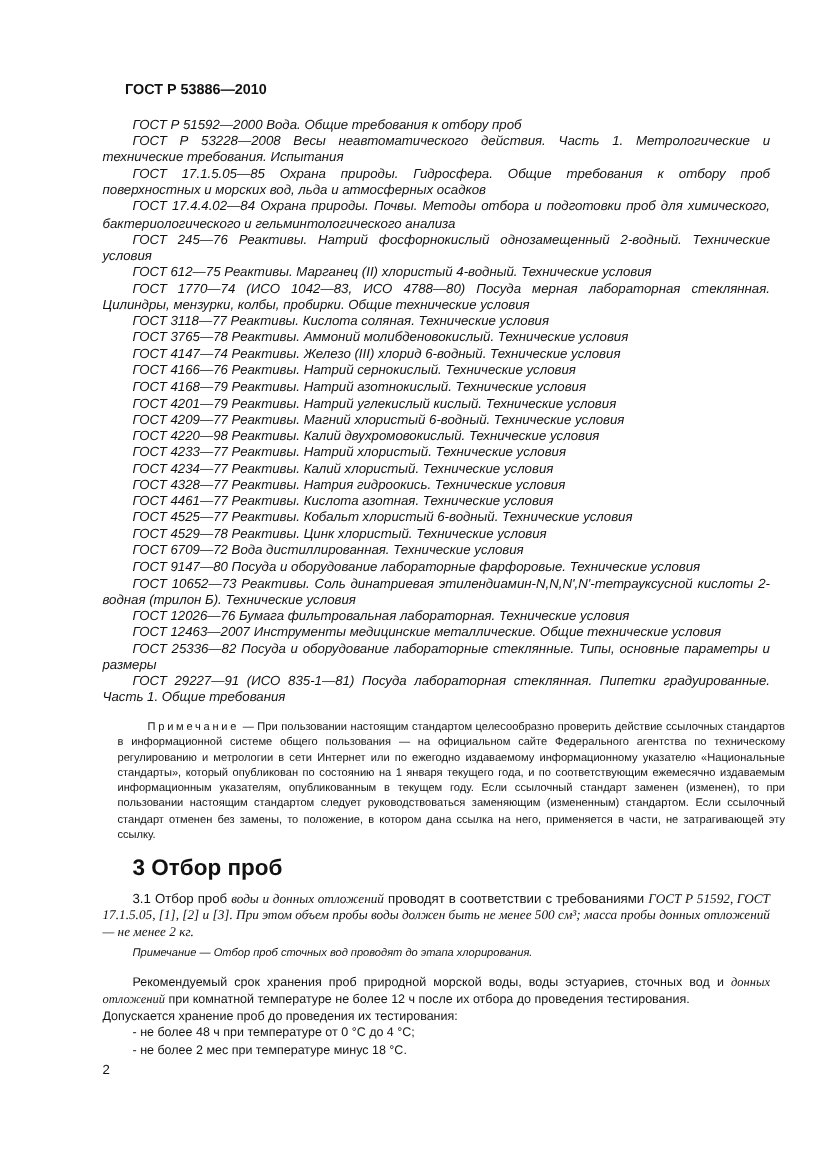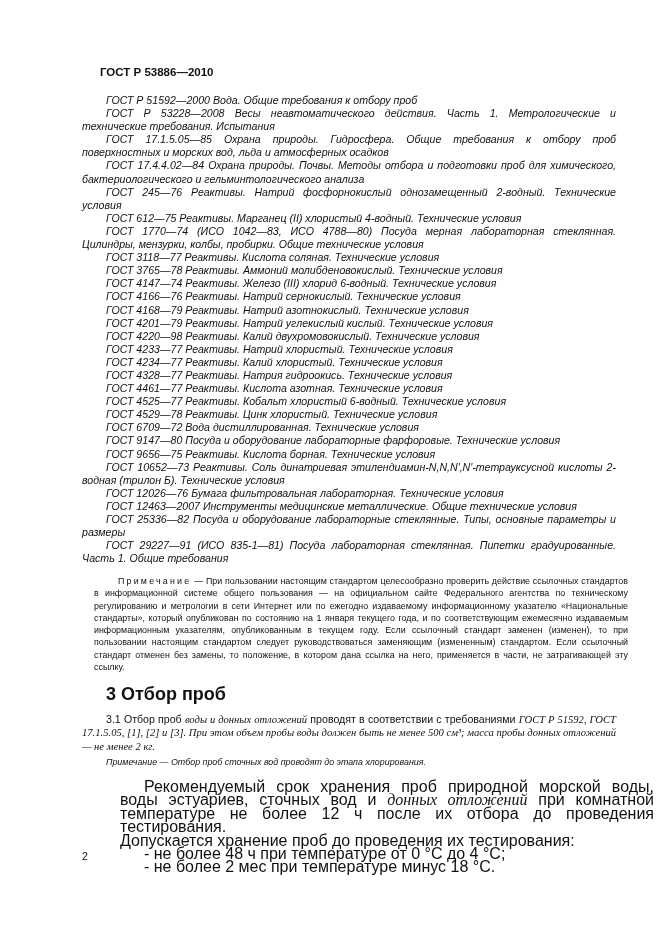--- a/index.html
+++ b/index.html
@@ -9,21 +9,21 @@
     .header { position: absolute; top: 66px; left: 0; font-weight: bold; font-size: 11.5px; margin-left: 18px; }
     .refs { position: absolute; top: 94px; left: 0; width: 534px; font-style: italic; font-size: 10.6px; line-height: 13.1px; text-align: justify; }
     .ref { text-indent: 24px; margin: 0; }
     .note { position: absolute; top: 575px; left: 0; width: 534px; font-size: 8.9px; line-height: 12.3px; text-align: justify; margin-left: 12px; }
     .note p { margin: 0; text-indent: 24px; }
     .spaced { letter-spacing: 2.2px; }
     .section { position: absolute; top: 684px; left: 24px; font-weight: bold; font-size: 18px; }
     .p31 { position: absolute; top: 713px; left: 0; width: 534px; font-size: 10.6px; line-height: 13.4px; text-align: justify; }
     .p31 p { margin: 0; text-indent: 24px; }
     .note2 { position: absolute; top: 757px; left: 24px; font-size: 8.9px; font-style: italic; }
-    .rec { position: absolute; top: 780px; left: 0; width: 534px; font-size: 16px; line-height: 13.4px; text-align: justify; margin-left: 38px; }
+    .rec { position: absolute; top: 780px; left: 0; width: 534px; font-size: 10px; line-height: 13.4px; text-align: justify; }
     .rec p { margin: 0; text-indent: 24px; }
     .rec .noindent { text-indent: 0; }
     .bullet { padding-left: 24px; text-indent: 0 !important; }
     .pagenum { position: absolute; top: 850px; left: 0; font-size: 10.6px; }
     i { font-style: italic; font-family: Liberation Serif, serif; }
   </style>
 </head>
 <body>
 
 <div class="page">
@@ -36,30 +36,30 @@
     <p class="ref">ГОСТ  17.4.4.02—84  Охрана природы. Почвы. Методы отбора и подготовки проб для химического, бактериологического и гельминтологического анализа</p>
     <p class="ref">ГОСТ  245—76  Реактивы. Натрий фосфорнокислый однозамещенный 2-водный. Технические условия</p>
     <p class="ref">ГОСТ  612—75  Реактивы. Марганец (II) хлористый 4-водный. Технические условия</p>
     <p class="ref">ГОСТ  1770—74 (ИСО 1042—83, ИСО 4788—80) Посуда мерная лабораторная стеклянная. Цилиндры, мензурки, колбы, пробирки. Общие технические условия</p>
     <p class="ref">ГОСТ  3118—77  Реактивы. Кислота соляная. Технические условия</p>
     <p class="ref">ГОСТ  3765—78  Реактивы. Аммоний молибденовокислый. Технические условия</p>
     <p class="ref">ГОСТ  4147—74  Реактивы. Железо (III) хлорид 6-водный. Технические условия</p>
     <p class="ref">ГОСТ  4166—76  Реактивы. Натрий сернокислый. Технические условия</p>
     <p class="ref">ГОСТ  4168—79  Реактивы. Натрий азотнокислый. Технические условия</p>
     <p class="ref">ГОСТ  4201—79  Реактивы. Натрий углекислый кислый. Технические условия</p>
+    <p class="ref">ГОСТ  4209—77  Реактивы. Магний хлористый 6-водный. Технические условия</p>
     <p class="ref">ГОСТ  4220—98  Реактивы. Калий двухромовокислый. Технические условия</p>
     <p class="ref">ГОСТ  4233—77  Реактивы. Натрий хлористый. Технические условия</p>
     <p class="ref">ГОСТ  4234—77  Реактивы. Калий хлористый. Технические условия</p>
     <p class="ref">ГОСТ  4328—77  Реактивы. Натрия гидроокись. Технические условия</p>
     <p class="ref">ГОСТ  4461—77  Реактивы. Кислота азотная. Технические условия</p>
     <p class="ref">ГОСТ  4525—77  Реактивы. Кобальт хлористый 6-водный. Технические условия</p>
     <p class="ref">ГОСТ  4529—78  Реактивы. Цинк хлористый. Технические условия</p>
     <p class="ref">ГОСТ  6709—72  Вода дистиллированная. Технические условия</p>
     <p class="ref">ГОСТ  9147—80  Посуда и оборудование лабораторные фарфоровые. Технические условия</p>
-    <p class="ref">ГОСТ  9656—75  Реактивы. Кислота борная. Технические условия</p>
     <p class="ref">ГОСТ  10652—73  Реактивы. Соль динатриевая этилендиамин-N,N,N',N'-тетрауксусной кислоты 2-водная (трилон Б). Технические условия</p>
     <p class="ref">ГОСТ  12026—76  Бумага фильтровальная лабораторная. Технические условия</p>
     <p class="ref">ГОСТ  12463—2007  Инструменты медицинские металлические. Общие технические условия</p>
     <p class="ref">ГОСТ  25336—82  Посуда и оборудование лабораторные стеклянные. Типы, основные параметры и размеры</p>
     <p class="ref">ГОСТ  29227—91 (ИСО 835-1—81) Посуда лабораторная стеклянная. Пипетки градуированные. Часть 1. Общие требования</p>
   </div>
 
   <div class="note">
     <p><span class="spaced">Примечание</span><span> — При пользовании настоящим стандартом целесообразно проверить действие ссылочных стандартов в информационной системе общего пользования — на официальном сайте Федерального агентства по техническому регулированию и метрологии в сети Интернет или по ежегодно издаваемому информационному указателю «Национальные стандарты», который опубликован по состоянию на 1 января текущего года, и по соответствующим ежемесячно издаваемым информационным указателям, опубликованным в текущем году. Если ссылочный стандарт заменен (изменен), то при пользовании настоящим стандартом следует руководствоваться заменяющим (измененным) стандартом. Если ссылочный стандарт отменен без замены, то положение, в котором дана ссылка на него, применяется в части, не затрагивающей эту ссылку.</span></p>
   </div>

